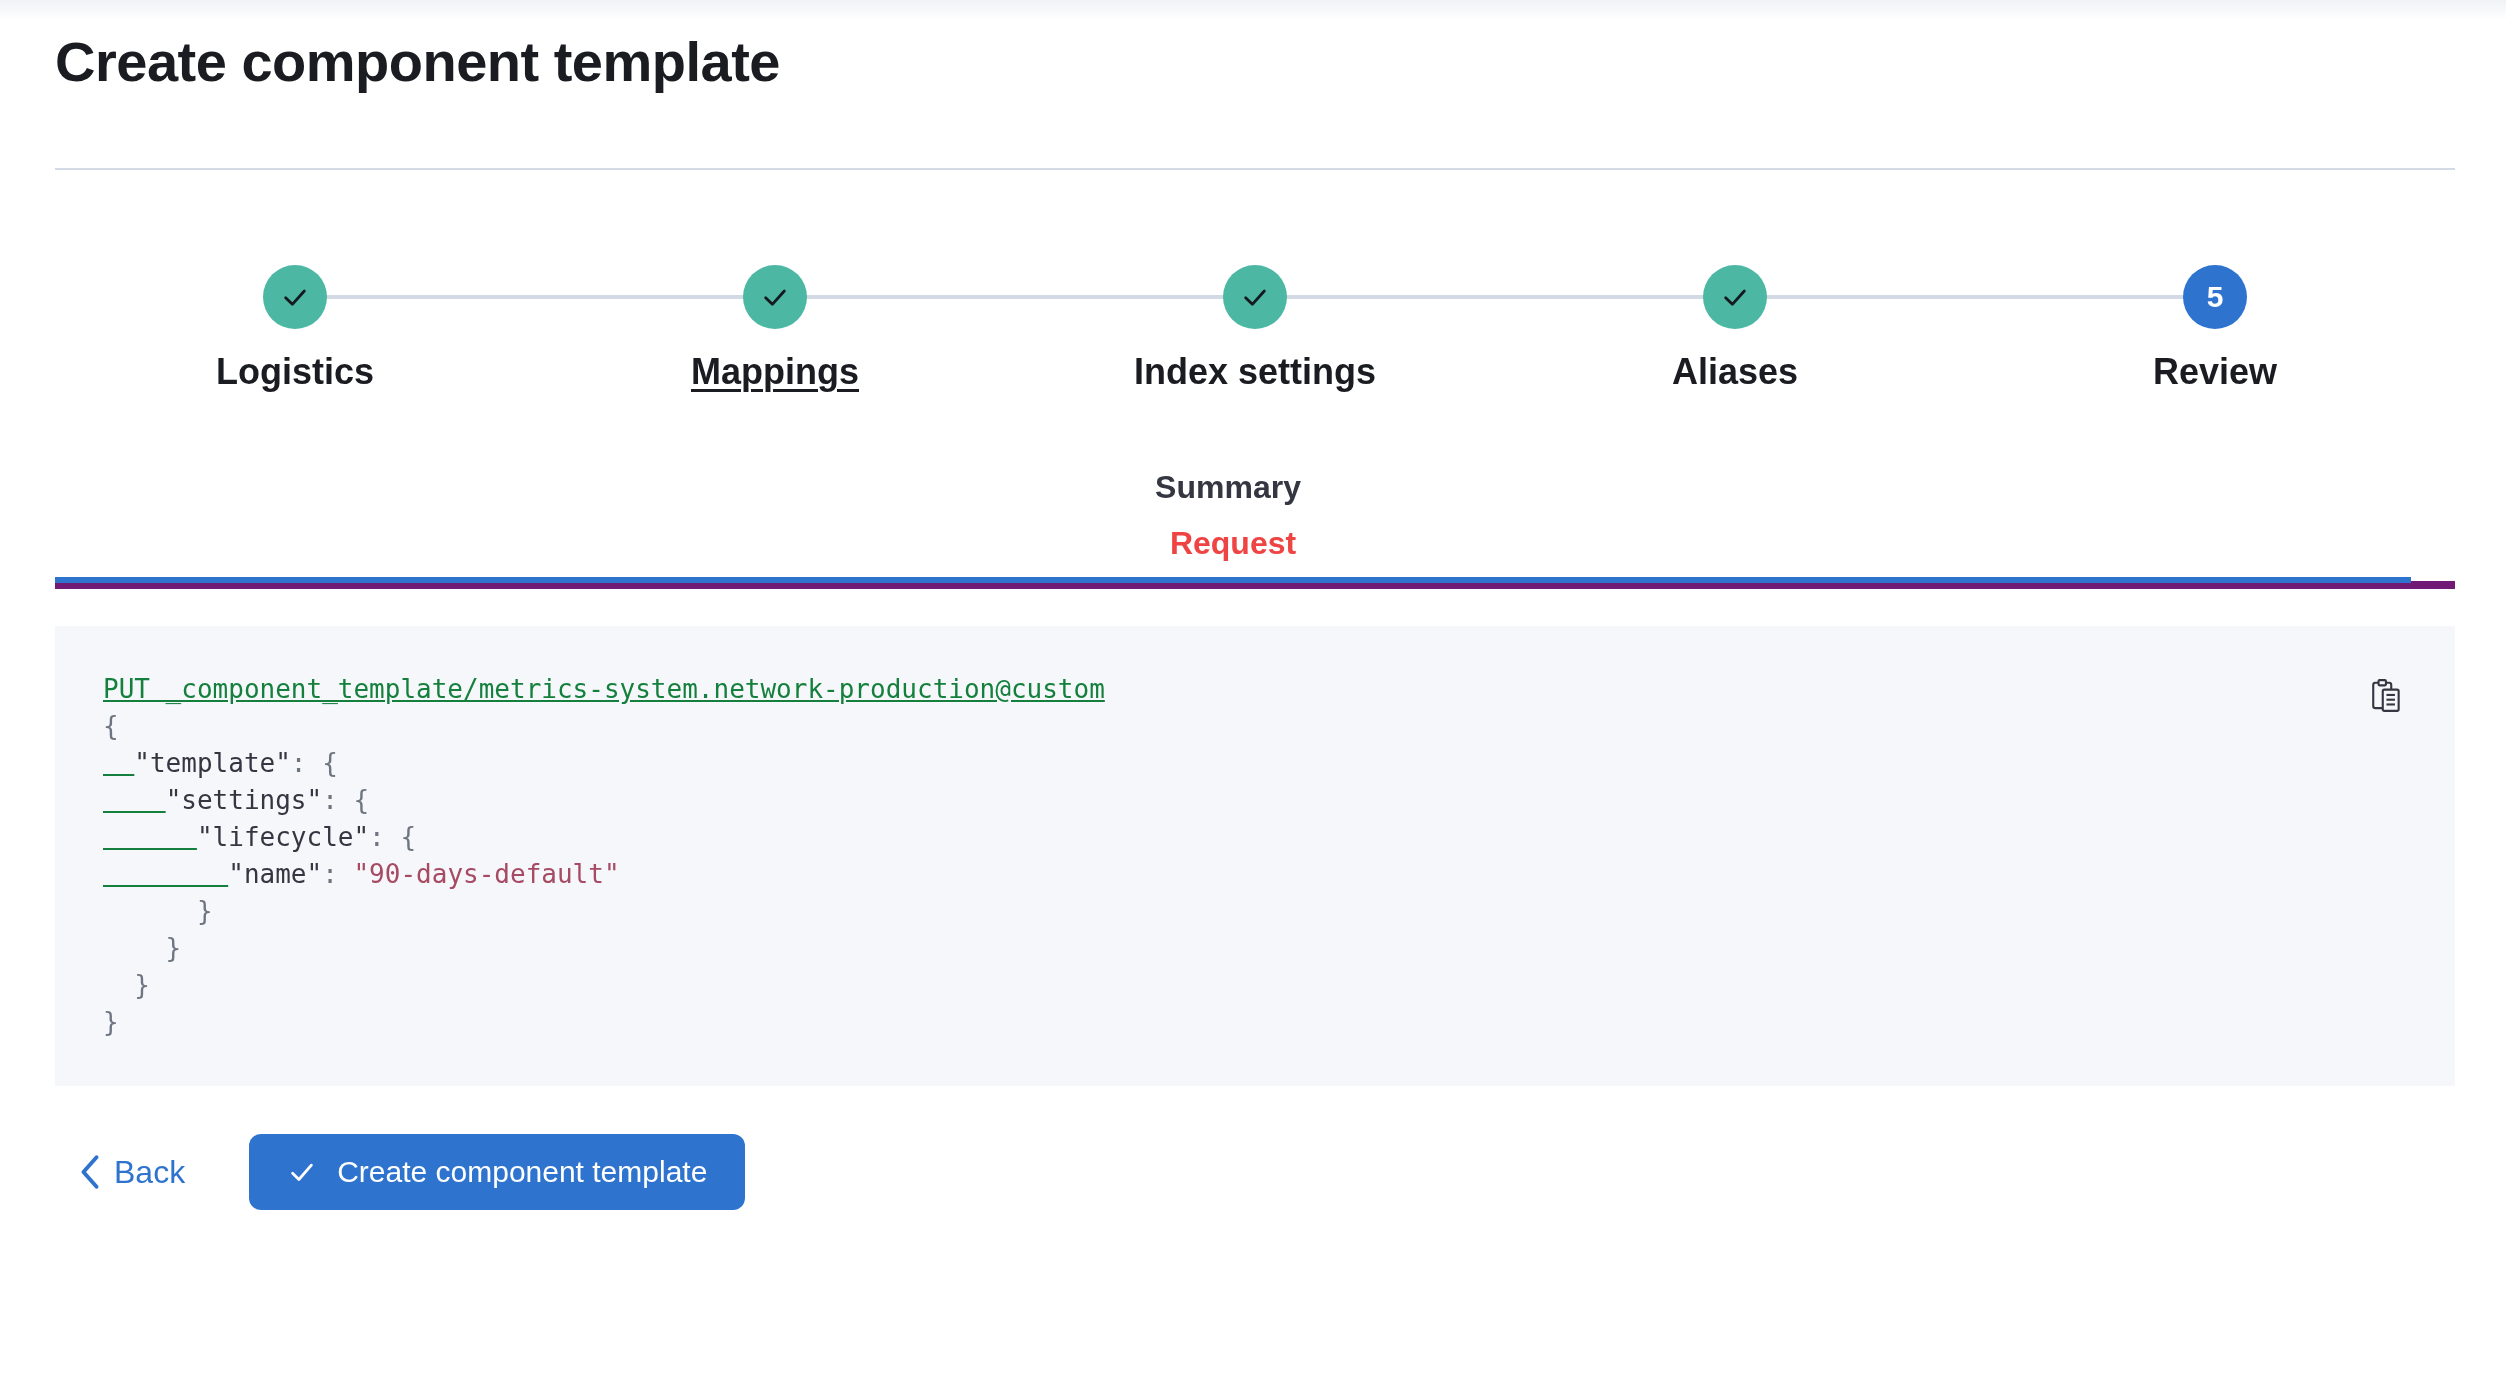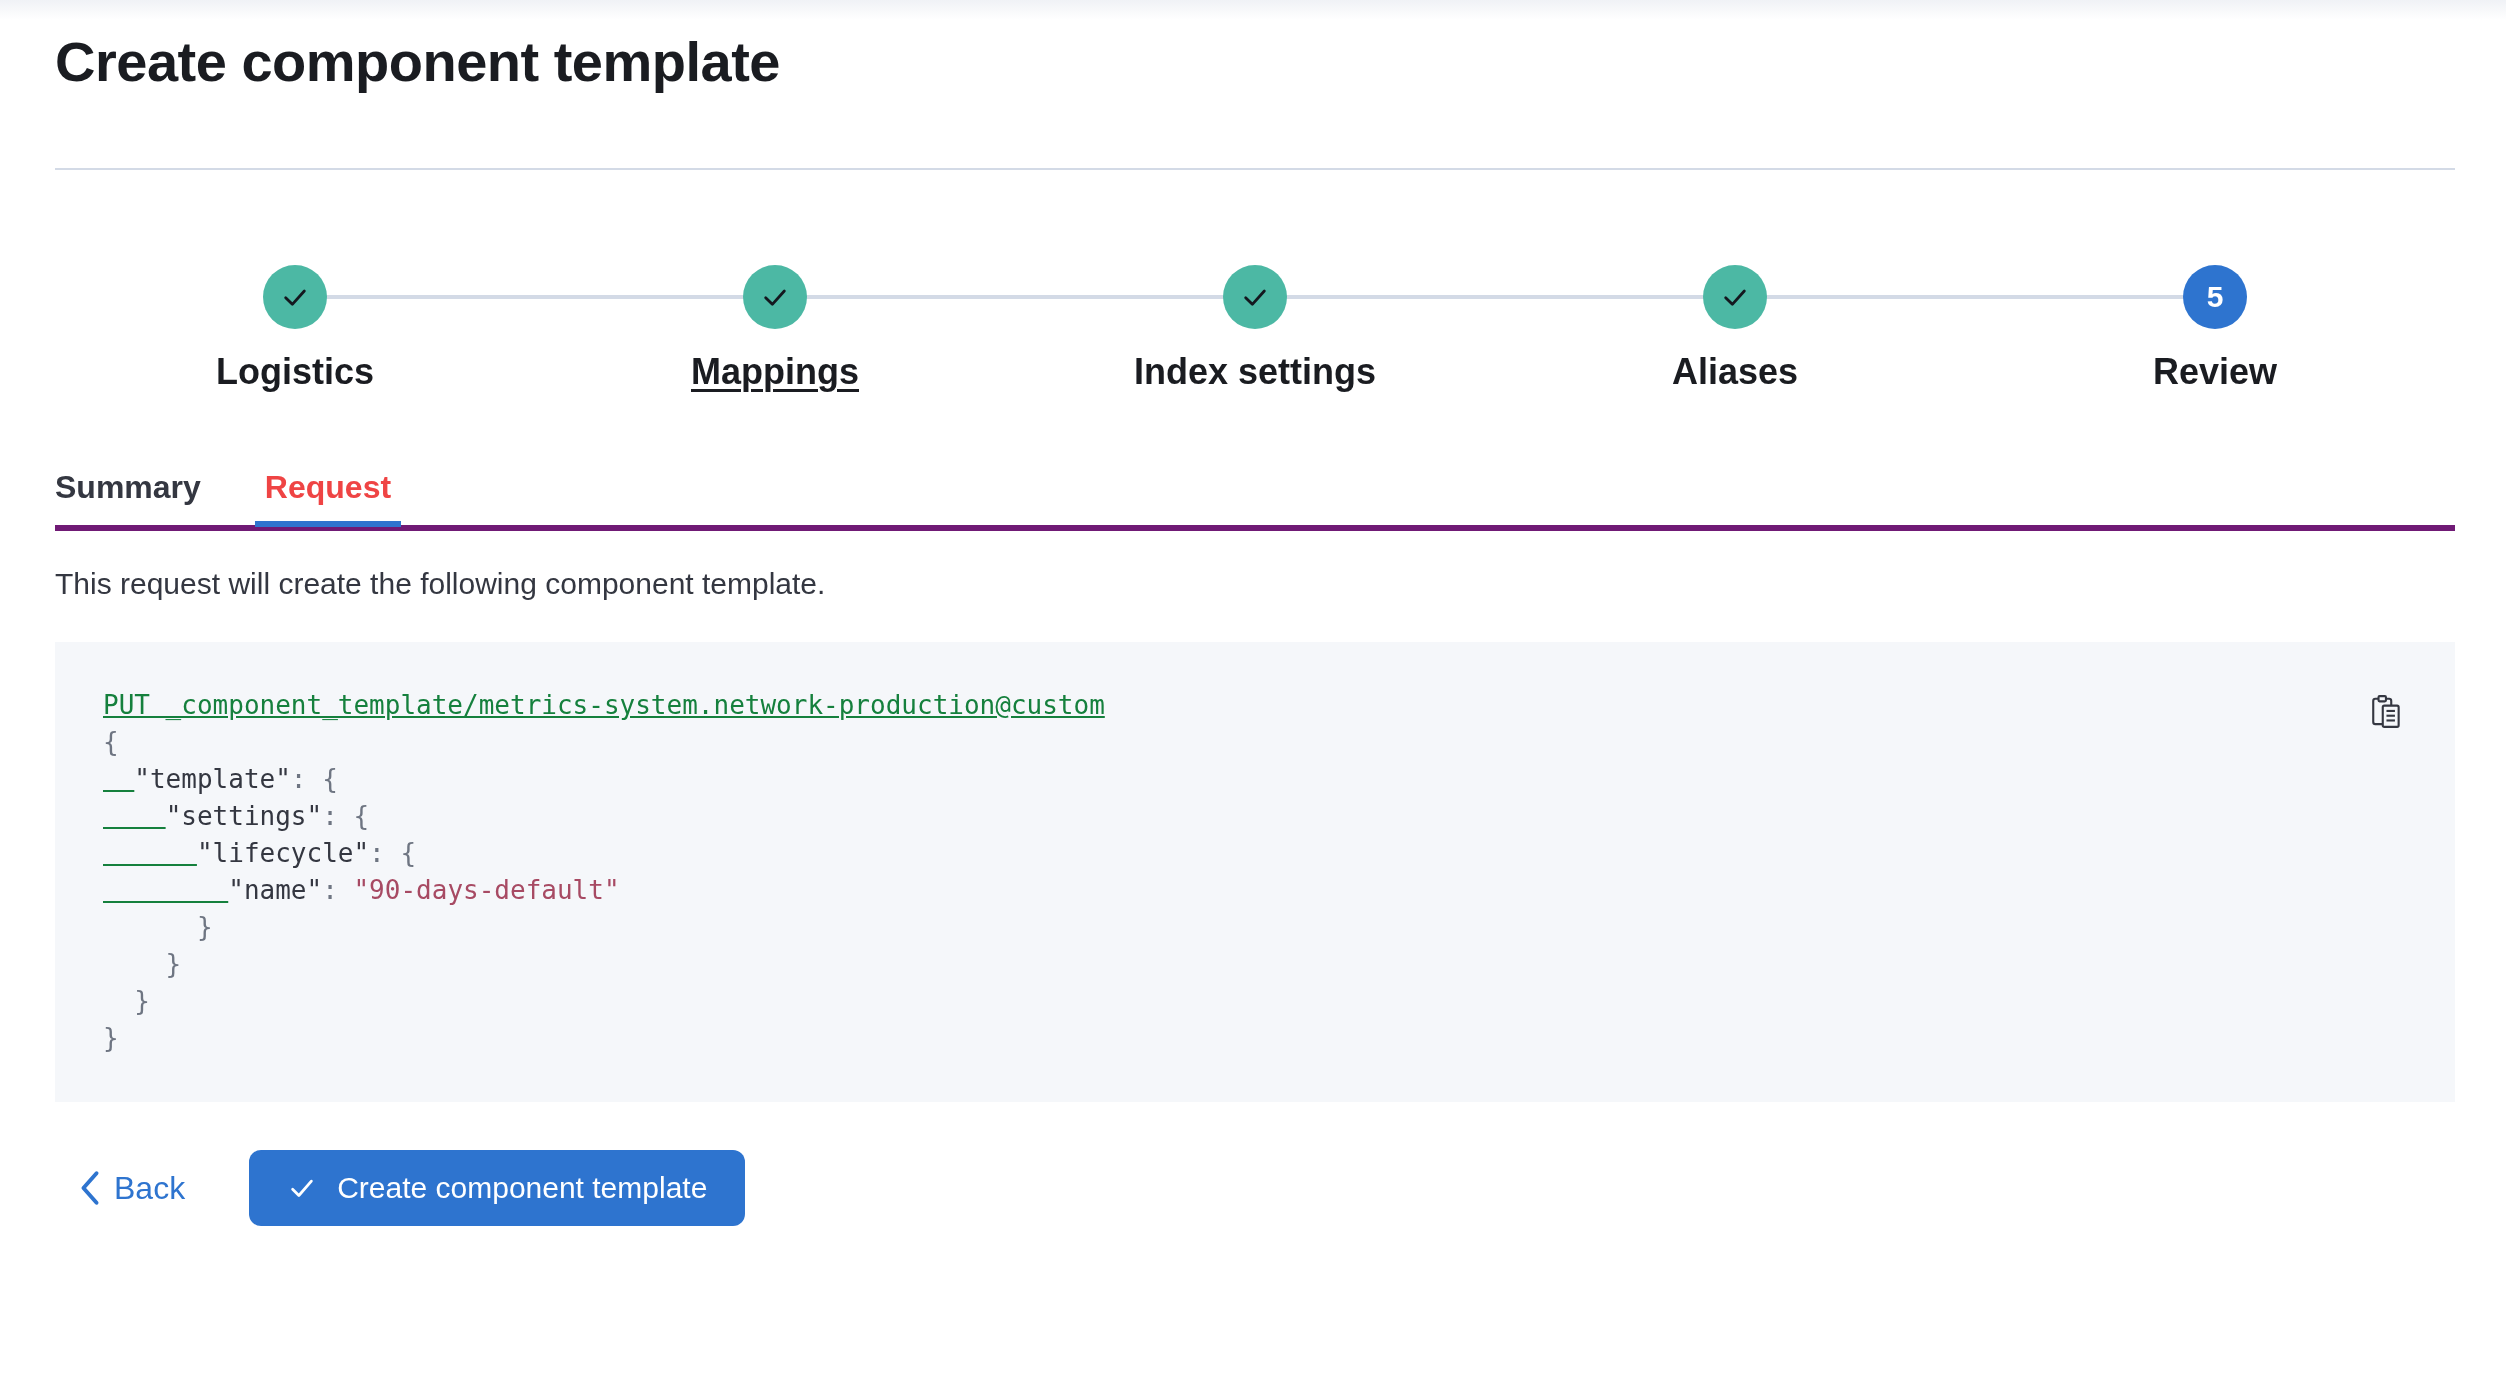--- a/index.html
+++ b/index.html
@@ -94,21 +94,22 @@
     line-height: 56px;
     font-weight: 700;
     color: #1a1c21;
     letter-spacing: -0.3px;
   }
 
   
   .tabs {
     margin-top: 78px;
     display: flex;
-    border-bottom: 6px solid #701a75;
+    border-bottom: 8px solid #701a75;
+    flex-direction: column;
   }
   .tab {
     background: none;
     border: none;
     font-family: inherit;
     font-size: 32px;
     line-height: 36px;
     font-weight: 700;
     color: #343741;
     padding: 0 10px 16px 10px;
@@ -244,21 +245,20 @@
         <div class="step-label">Review</div>
       </div>
     </div>
 
 
   <div class="tabs" id="tabs">
       <button class="tab">Summary</button>
       <button class="tab selected">Request</button>
     </div>
 
-  <p class="desc">This request will create the following component template.</p>
 
   <div class="codeblock">
     <pre id="code"><div class="code-line"><span class="c-plain">PUT _component_template/metrics-system.network-production@custom</span></div><div class="code-line"><span class="c-punct">{</span></div><div class="code-line"><span class="c-plain">  </span><span class="c-key">"template"</span><span class="c-punct">: {</span></div><div class="code-line"><span class="c-plain">    </span><span class="c-key">"settings"</span><span class="c-punct">: {</span></div><div class="code-line"><span class="c-plain">      </span><span class="c-key">"lifecycle"</span><span class="c-punct">: {</span></div><div class="code-line"><span class="c-plain">        </span><span class="c-key">"name"</span><span class="c-punct">: </span><span class="c-string">"90-days-default"</span></div><div class="code-line"><span class="c-punct">      }</span></div><div class="code-line"><span class="c-punct">    }</span></div><div class="code-line"><span class="c-punct">  }</span></div><div class="code-line"><span class="c-punct">}</span></div></pre>
     <button class="copy-btn">
       <svg width="34" height="36" viewBox="0 0 32 34" fill="none" stroke="#343741" stroke-width="2" stroke-linejoin="round">
         <rect x="3" y="4.5" width="17" height="24" rx="2"></rect>
         <rect x="8" y="2" width="7" height="5" rx="1" fill="#f5f7fa"></rect>
         <rect x="12" y="11" width="15" height="20" rx="1.5" fill="#f5f7fa"></rect>
         <line x1="15.5" y1="16" x2="23.5" y2="16"></line>
         <line x1="15.5" y1="20.5" x2="23.5" y2="20.5"></line>

